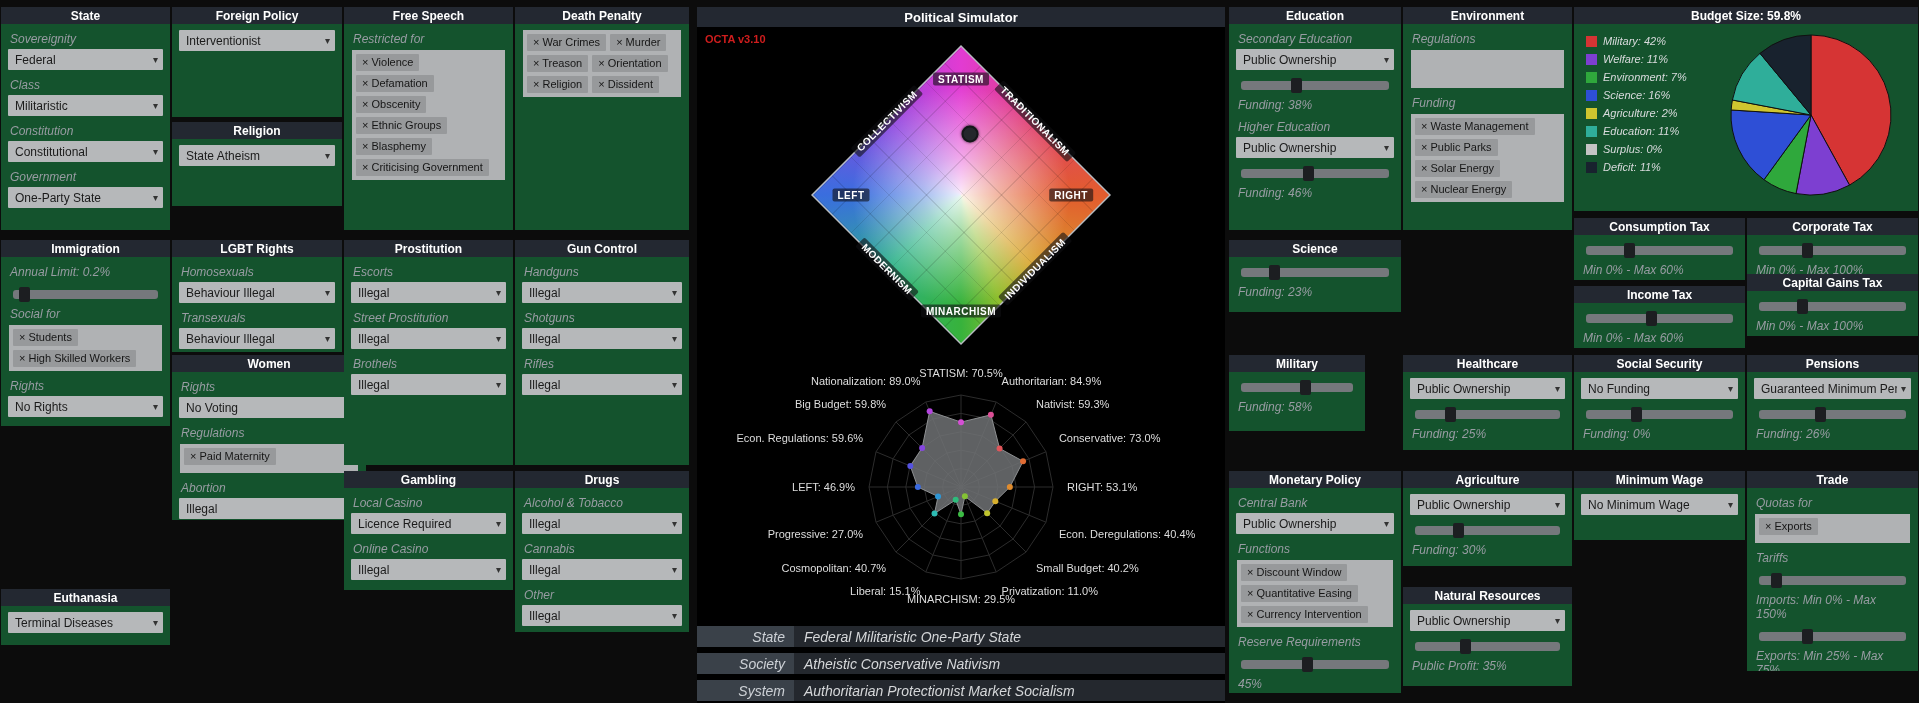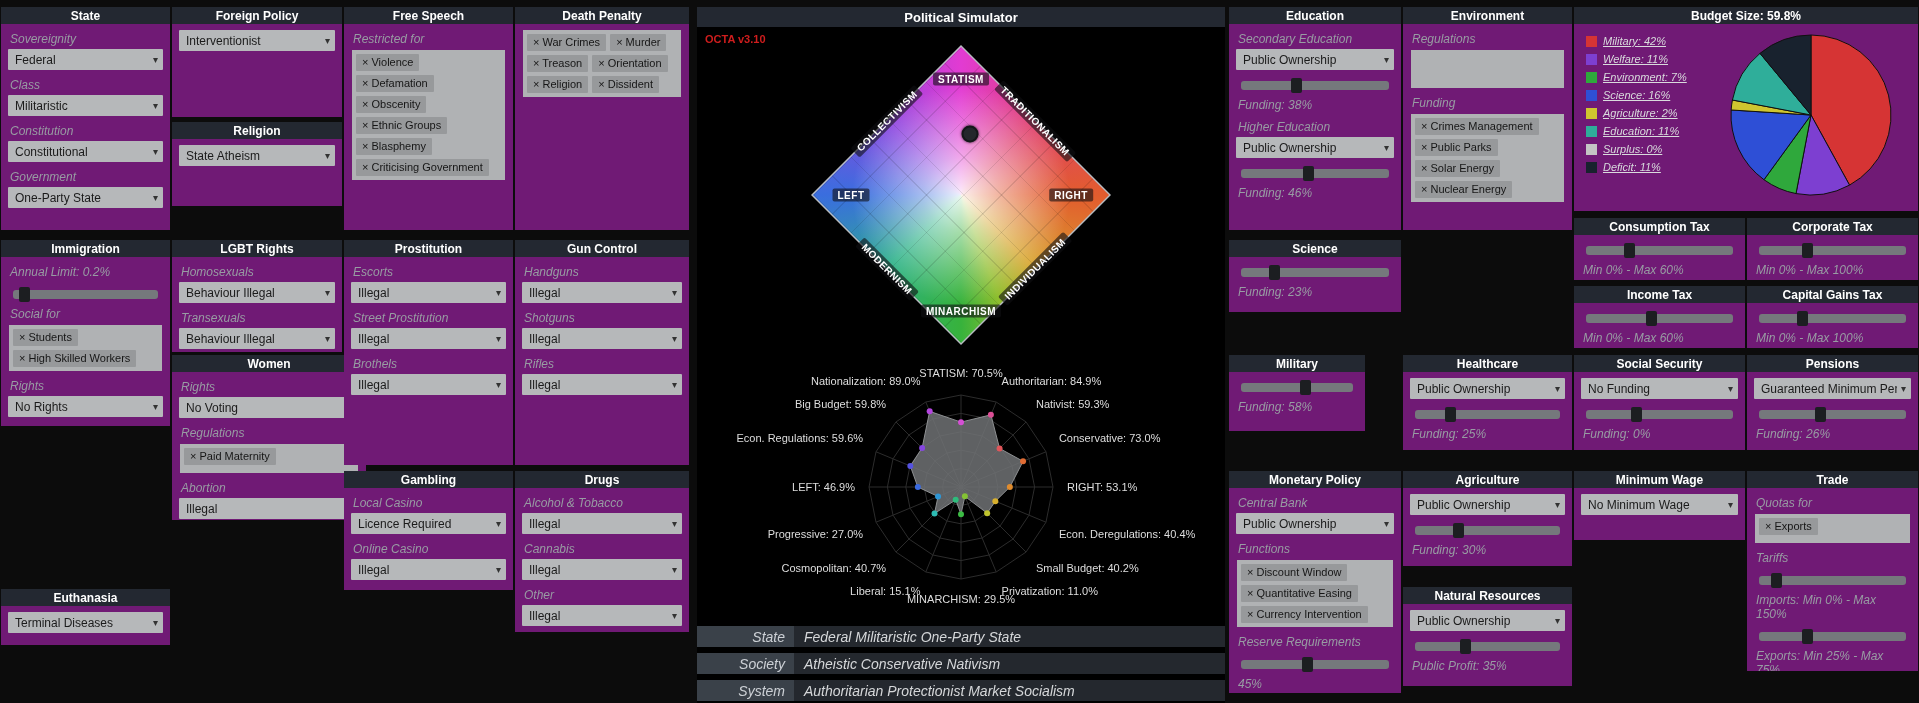--- a/index.html
+++ b/index.html
@@ -1,37 +1,37 @@
 <!DOCTYPE html>
 <html><head>
 <meta charset="utf-8">
 <style>
   html,body{margin:0;padding:0;background:#0c0c0c;}
   body{width:1919px;height:703px;position:relative;overflow:hidden;
        font-family:"Liberation Sans",sans-serif;}
-  .section{position:absolute;background:#701a75;}
+  .section{position:absolute;background:#14532d;}
   .sec-header{height:17px;background:#232831;display:flex;align-items:center;justify-content:center;
               color:#fff;font-size:12px;font-weight:bold;}
   .sec-body{position:relative;height:calc(100% - 17px);overflow:hidden;}
   .center .sec-header{height:20px;font-size:13px;}
   .center .sec-body{height:calc(100% - 20px);background:#000;overflow:hidden;}
   .lbl{font-style:italic;color:#989ca3;font-size:12px;margin:8px 9px 3px;line-height:14px;}
   .dd{height:21px;background:#b6b8ba;color:#1b1b1b;font-size:12px;display:flex;align-items:center;
       justify-content:space-between;margin:0 7px;padding:0 5px 0 7px;border-radius:1px;}
   .dd.mt6{margin-top:6px;}
   .dd .val{flex:1;overflow:hidden;white-space:nowrap;}
   .dd .arrow{flex:none;color:#333;font-size:10px;margin-left:4px;}
   .dd .arrow::before{content:"▾";}
   .slider{position:relative;height:9px;background:#75787c;border-radius:3px;margin:11px 12px 8px;}
   .thumb{position:absolute;top:-3px;width:11px;height:15px;background:#1c1e21;border-radius:2px;}
   .chipbox{background:#b0b2b4;margin:4px 8px;padding:2px;min-height:25px;}
   .chip{display:inline-block;background:#97999b;color:#161616;font-size:11px;line-height:17px;
         padding:0 6px;margin:2px;border-radius:1px;}
   .legend{position:absolute;left:12px;top:8px;}
-  .legend-row{display:flex;align-items:center;height:18px;font-size:11px;font-style:italic;color:#d9dbdd;text-decoration:underline;}
+  .legend-row{display:flex;align-items:center;height:18px;font-size:11px;font-style:italic;color:#d9dbdd;}
   .swatch{width:11px;height:11px;margin-right:6px;flex:none;}
   .pie{position:absolute;left:152px;top:6px;}
   .version{position:absolute;left:8px;top:6px;color:#cf1d1d;font-size:11px;font-weight:bold;}
   .compass{position:absolute;left:114px;top:18px;width:300px;height:300px;}
   .compass-border{position:absolute;inset:0;clip-path:polygon(50% 0,100% 50%,50% 100%,0 50%);background:#b8bcc2;}
   .compass-bg{position:absolute;inset:2px;clip-path:polygon(50% 0,100% 50%,50% 100%,0 50%);
     background:
       repeating-linear-gradient(45deg, rgba(0,0,0,0) 0 25.5px, rgba(0,0,0,.10) 25.5px 26.5px),
       repeating-linear-gradient(135deg, rgba(0,0,0,0) 0 25.5px, rgba(0,0,0,.10) 25.5px 26.5px),
       radial-gradient(circle at 50% 50%, rgba(255,255,255,.9) 0%, rgba(255,255,255,.55) 18%, rgba(255,255,255,0) 52%),
@@ -451,21 +451,21 @@
   </div>
 
   <div class="section" style="left:1403px;top:7px;width:169px;height:223px">
     <div class="sec-header">
         <span>Environment</span>
       </div>
     <div class="sec-body">
       <div class="lbl">Regulations</div>
       <div class="chipbox" style="min-height:34px"></div>
       <div class="lbl">Funding</div>
-      <div class="chipbox"><span class="chip">× Crimes Management</span><span class="chip">× Public Parks</span><span class="chip">× Solar Energy</span><span class="chip">× Nuclear Energy</span></div>
+      <div class="chipbox"><span class="chip">× Waste Management</span><span class="chip">× Public Parks</span><span class="chip">× Solar Energy</span><span class="chip">× Nuclear Energy</span></div>
     </div>
   </div>
 
   <div class="section" style="left:1403px;top:355px;width:169px;height:95px">
     <div class="sec-header">
         <span>Healthcare</span>
       </div>
     <div class="sec-body">
       <div class="dd mt6">
           <span class="val">Public Ownership</span>
@@ -618,21 +618,21 @@
         <span>Corporate Tax</span>
       </div>
     <div class="sec-body">
       <div class="slider">
           <span class="thumb" style="left: calc(33% - 6px);"></span>
         </div>
       <div class="lbl">Min 0% - Max 100%</div>
     </div>
   </div>
 
-  <div class="section" style="left:1747px;top:286px;width:171px;height:62px">
+  <div class="section" style="left:1747px;top:274px;width:171px;height:62px">
     <div class="sec-header">
         <span>Capital Gains Tax</span>
       </div>
     <div class="sec-body">
       <div class="slider">
           <span class="thumb" style="left: calc(30% - 6px);"></span>
         </div>
       <div class="lbl">Min 0% - Max 100%</div>
     </div>
   </div>

